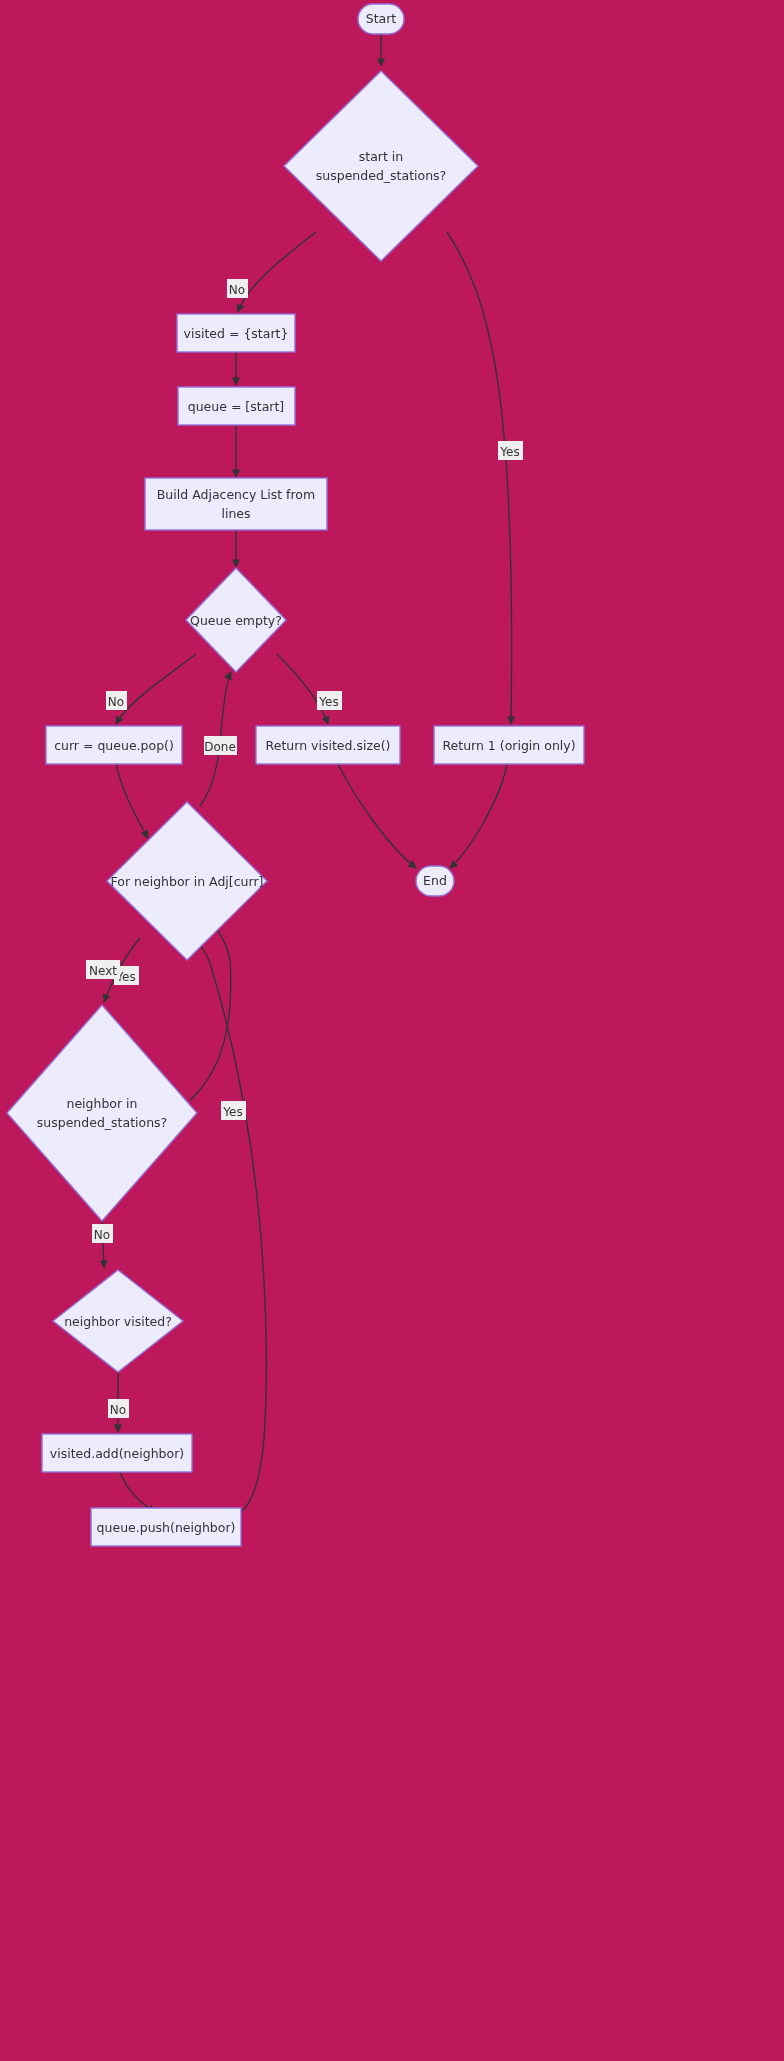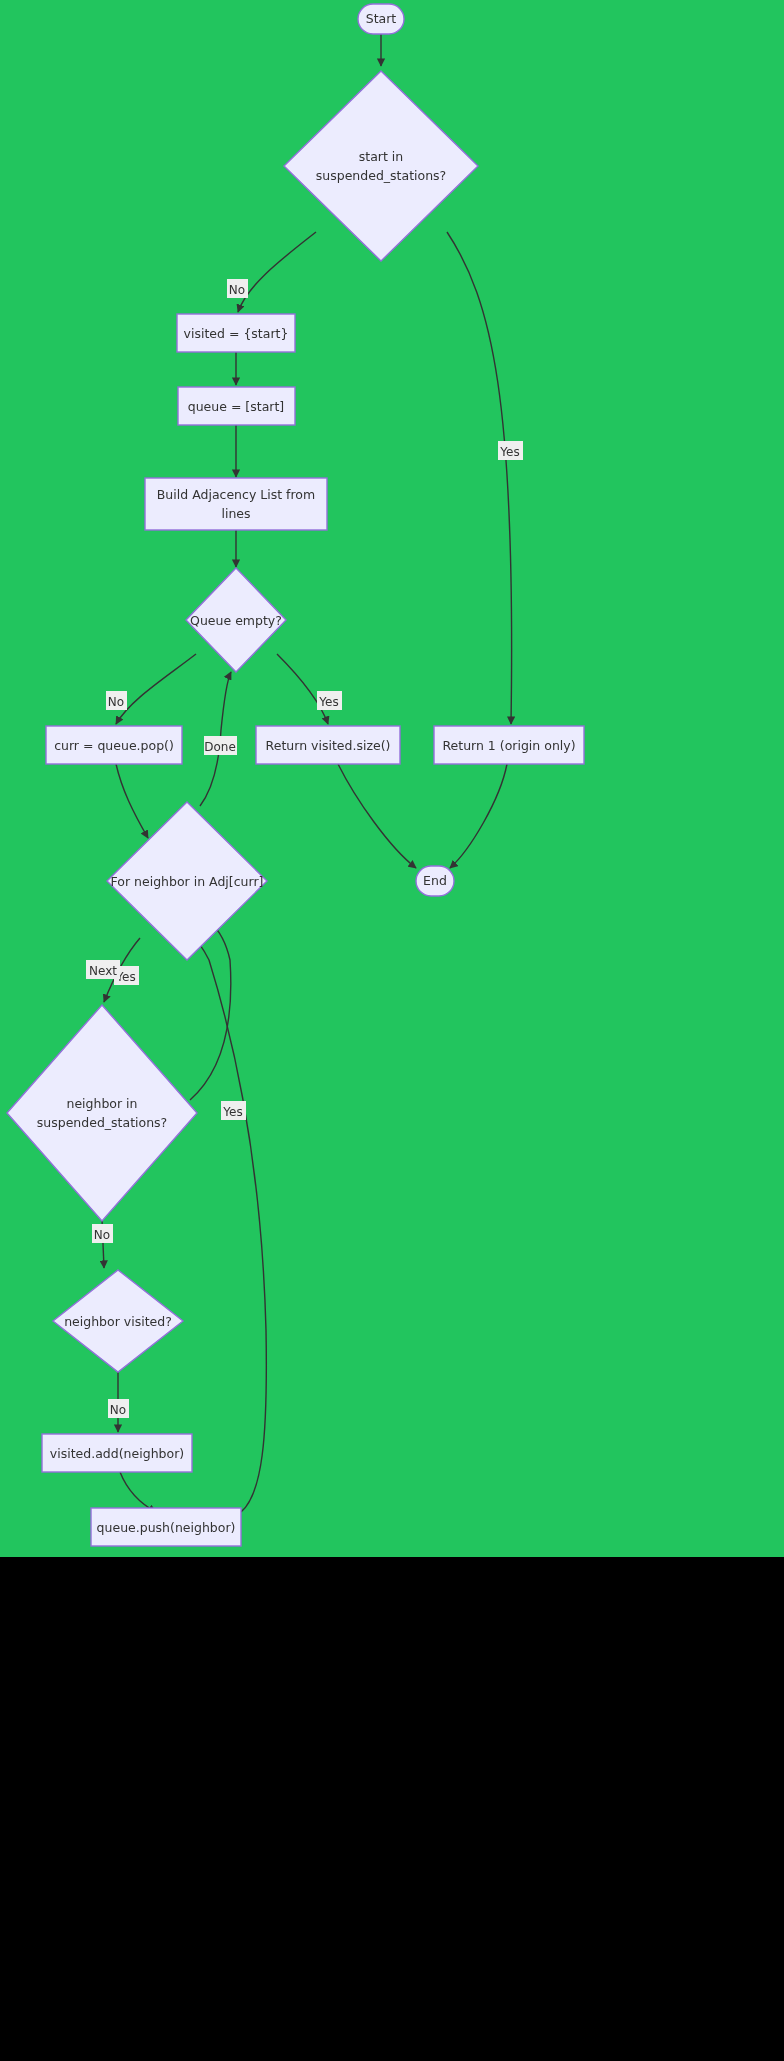--- a/index.html
+++ b/index.html
@@ -9,22 +9,22 @@
   }
   body {
     width: 784px;
     height: 2061px;
     overflow: hidden;
     font-family: "DejaVu Sans", sans-serif;
   }
   #flowchart-root {
     position: relative;
     width: 784px;
-    height: 1557px;
-    background: #22c55e;
+    height: 2061px;
+    background: #be185d;
   }
   svg#flow-svg {
     position: absolute;
     top: 0;
     left: 0;
     width: 784px;
     height: 2061px;
     display: block;
   }
   .node-shape {

